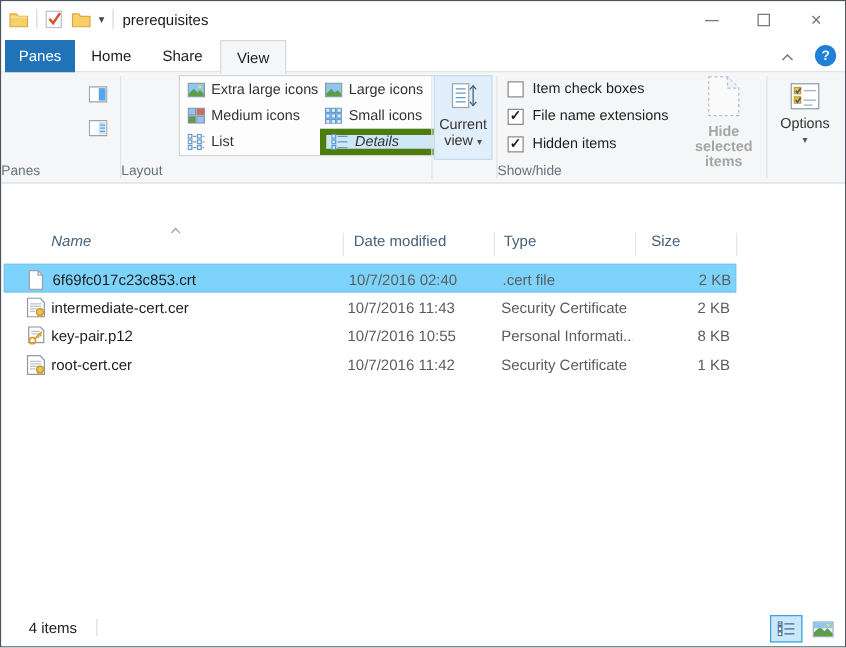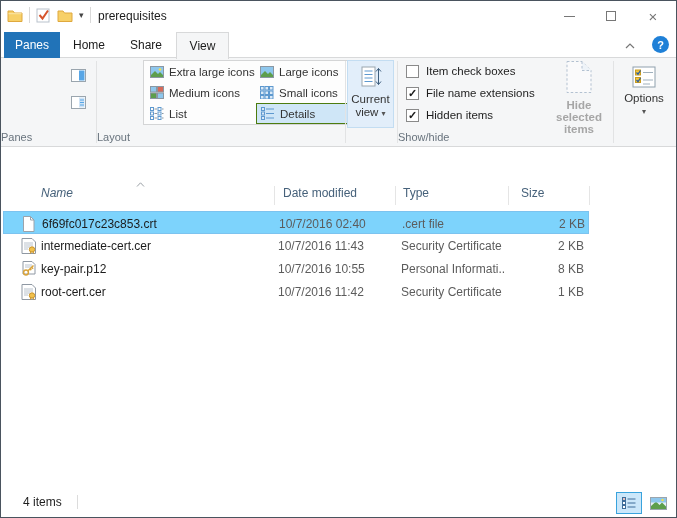--- a/index.html
+++ b/index.html
@@ -37,21 +37,21 @@
   .ribbon { position:absolute; left:0; top:57px; width:100%; height:89px; background:#f5f6f7; border-bottom:1px solid #d8d9da; font-size:11.5px; }
   .grp-sep { position:absolute; top:3px; height:82px; width:1px; background:#e2e3e4; }
   .grp-label { position:absolute; bottom:3px; text-align:left; color:#68737d; font-size:11px; }
 
   .navpane-btn { position:absolute; left:6px; top:2px; width:62px; height:82px; text-align:center; }
   .navpane-btn .lbl { margin-top:3px; line-height:13px; color:#333; }
   .pane-mini { position:absolute; left:70px; width:16px; height:16px; }
 
   .gallery { position:absolute; left:98px; top:2px; width:246px; height:65px; background:#fdfdfd; border:1px solid #d4d5d6;margin-left:44px; }
   .gal-item { position:absolute; height:21px; display:flex; align-items:center; gap:5px; padding-left:4px; color:#333; white-space:nowrap; }
-  .gal-item.selected { background:#cfe6f7; border:1px solid #4d7c0f; }
+  .gal-item.selected { background:#cfe6f7; border:5px solid #4d7c0f;font-style:italic; }
   .gal-scroll { position:absolute; right:0; top:0; width:15px; height:63px; border-left:1px solid #d4d5d6; }
   .gal-scroll .cell { height:21px; display:flex; align-items:center; justify-content:center; border-bottom:1px solid #e4e5e6; }
   .tri-up { width:0; height:0; border-left:3px solid transparent; border-right:3px solid transparent; border-bottom:4px solid #b9bcbf; }
   .tri-down { width:0; height:0; border-left:3px solid transparent; border-right:3px solid transparent; border-top:4px solid #555; }
   .tri-more { display:flex; flex-direction:column; align-items:center; gap:1px; }
   .tri-more .bar { width:7px; height:1px; background:#555; }
 
   .curview-btn { position:absolute; left:346px; top:2px; width:47px; height:68px; background:#e2eefa; border:1px solid #c3ddf2; text-align:center; }
   .curview-btn .lbl { margin-top:2px; line-height:13px; color:#333; }
 

